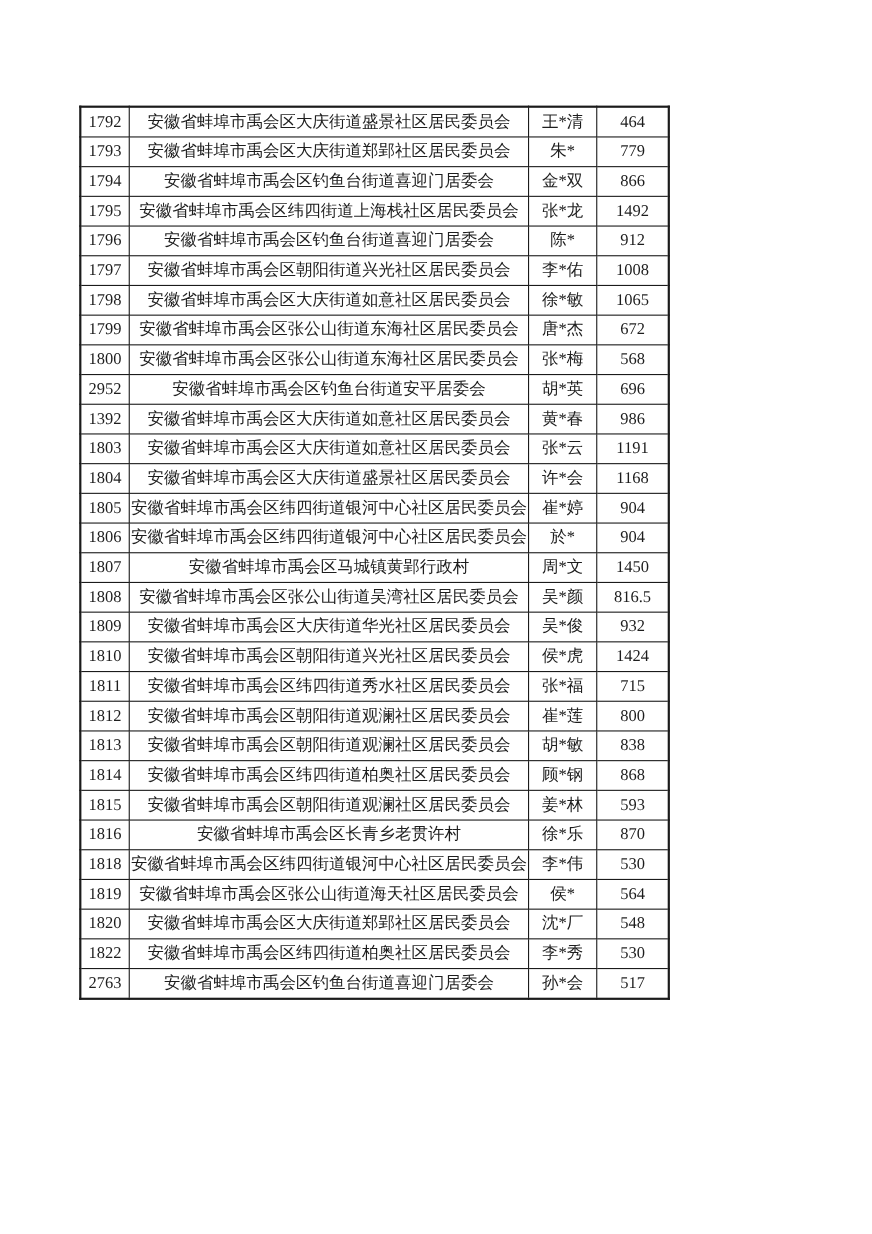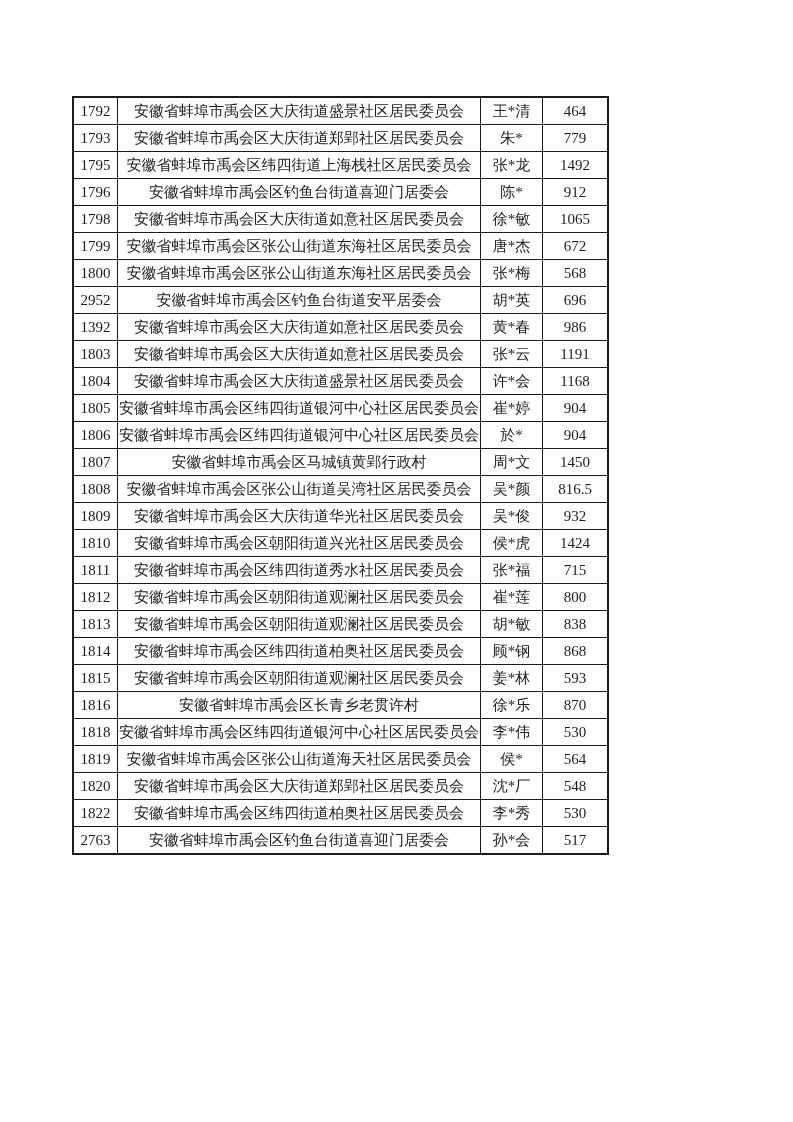--- a/index.html
+++ b/index.html
@@ -58,30 +58,42 @@
           <td class="col-name">王*清</td>
           <td class="col-value">464</td>
         </tr>
         <tr>
           <td class="col-rank">1793</td>
           <td class="col-org">安徽省蚌埠市禹会区大庆街道郑郢社区居民委员会</td>
           <td class="col-name">朱*</td>
           <td class="col-value">779</td>
         </tr>
         <tr>
+          <td class="col-rank">1794</td>
+          <td class="col-org">安徽省蚌埠市禹会区钓鱼台街道喜迎门居委会</td>
+          <td class="col-name">金*双</td>
+          <td class="col-value">866</td>
+        </tr>
+        <tr>
           <td class="col-rank">1795</td>
           <td class="col-org">安徽省蚌埠市禹会区纬四街道上海栈社区居民委员会</td>
           <td class="col-name">张*龙</td>
           <td class="col-value">1492</td>
         </tr>
         <tr>
           <td class="col-rank">1796</td>
           <td class="col-org">安徽省蚌埠市禹会区钓鱼台街道喜迎门居委会</td>
           <td class="col-name">陈*</td>
           <td class="col-value">912</td>
+        </tr>
+        <tr>
+          <td class="col-rank">1797</td>
+          <td class="col-org">安徽省蚌埠市禹会区朝阳街道兴光社区居民委员会</td>
+          <td class="col-name">李*佑</td>
+          <td class="col-value">1008</td>
         </tr>
         <tr>
           <td class="col-rank">1798</td>
           <td class="col-org">安徽省蚌埠市禹会区大庆街道如意社区居民委员会</td>
           <td class="col-name">徐*敏</td>
           <td class="col-value">1065</td>
         </tr>
         <tr>
           <td class="col-rank">1799</td>
           <td class="col-org">安徽省蚌埠市禹会区张公山街道东海社区居民委员会</td>

